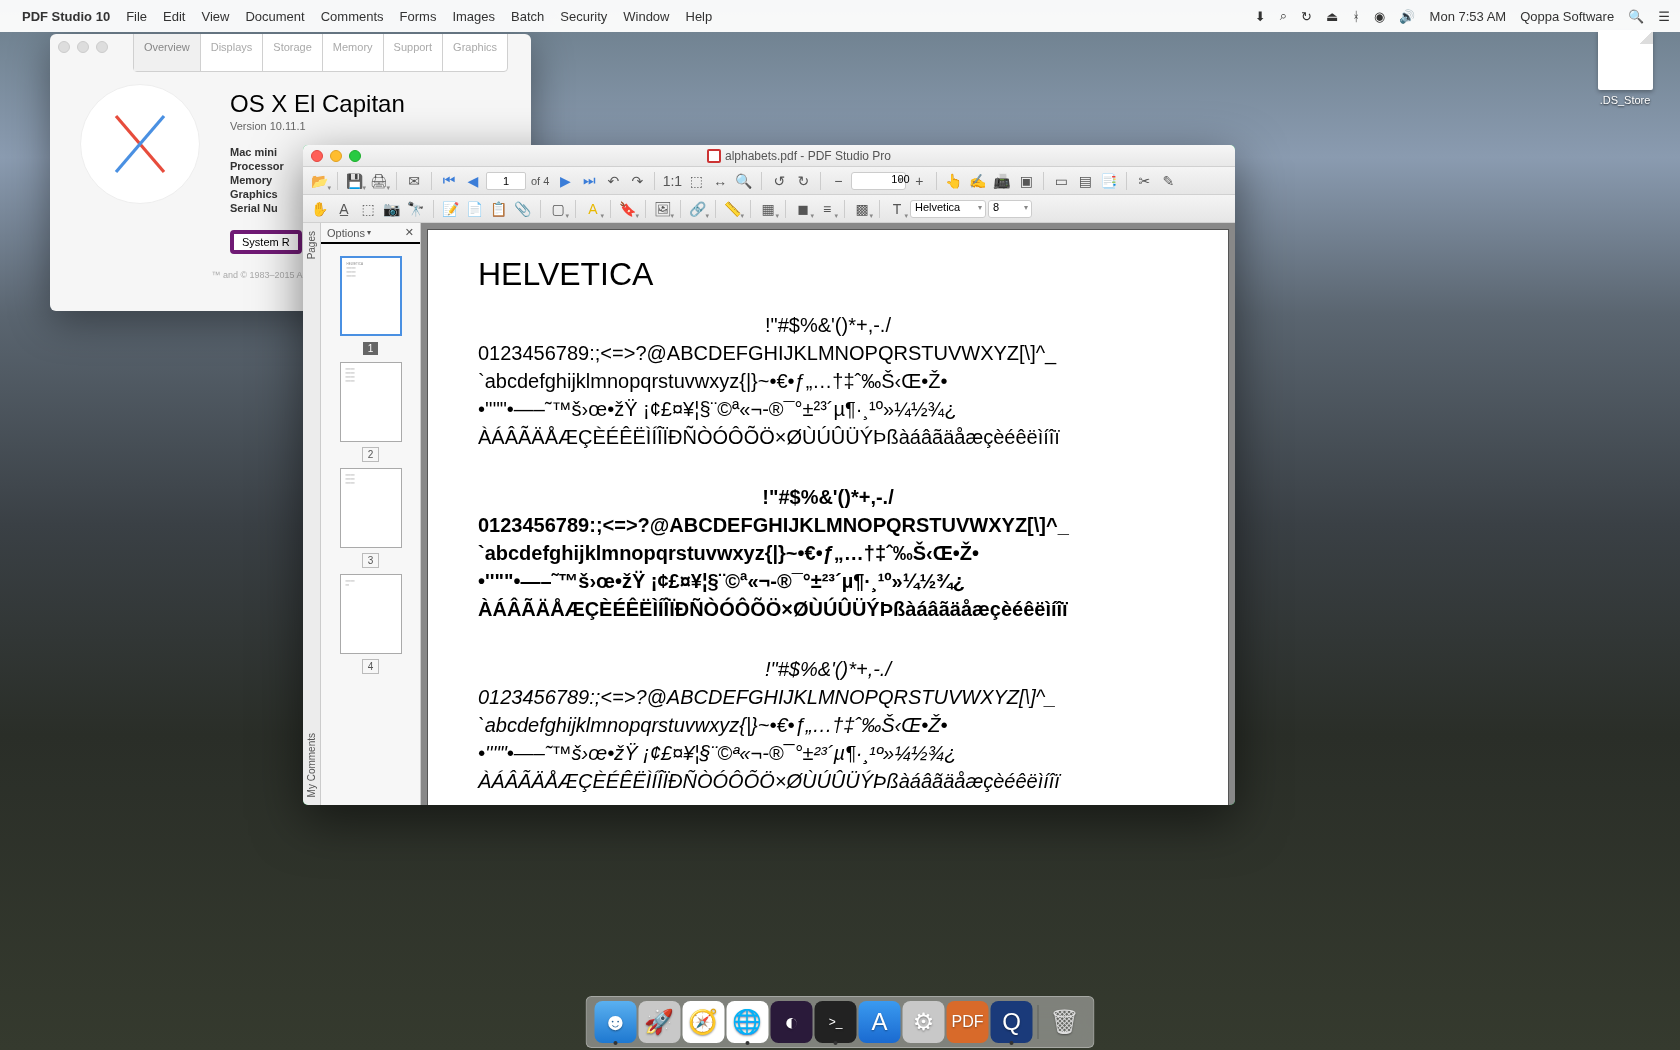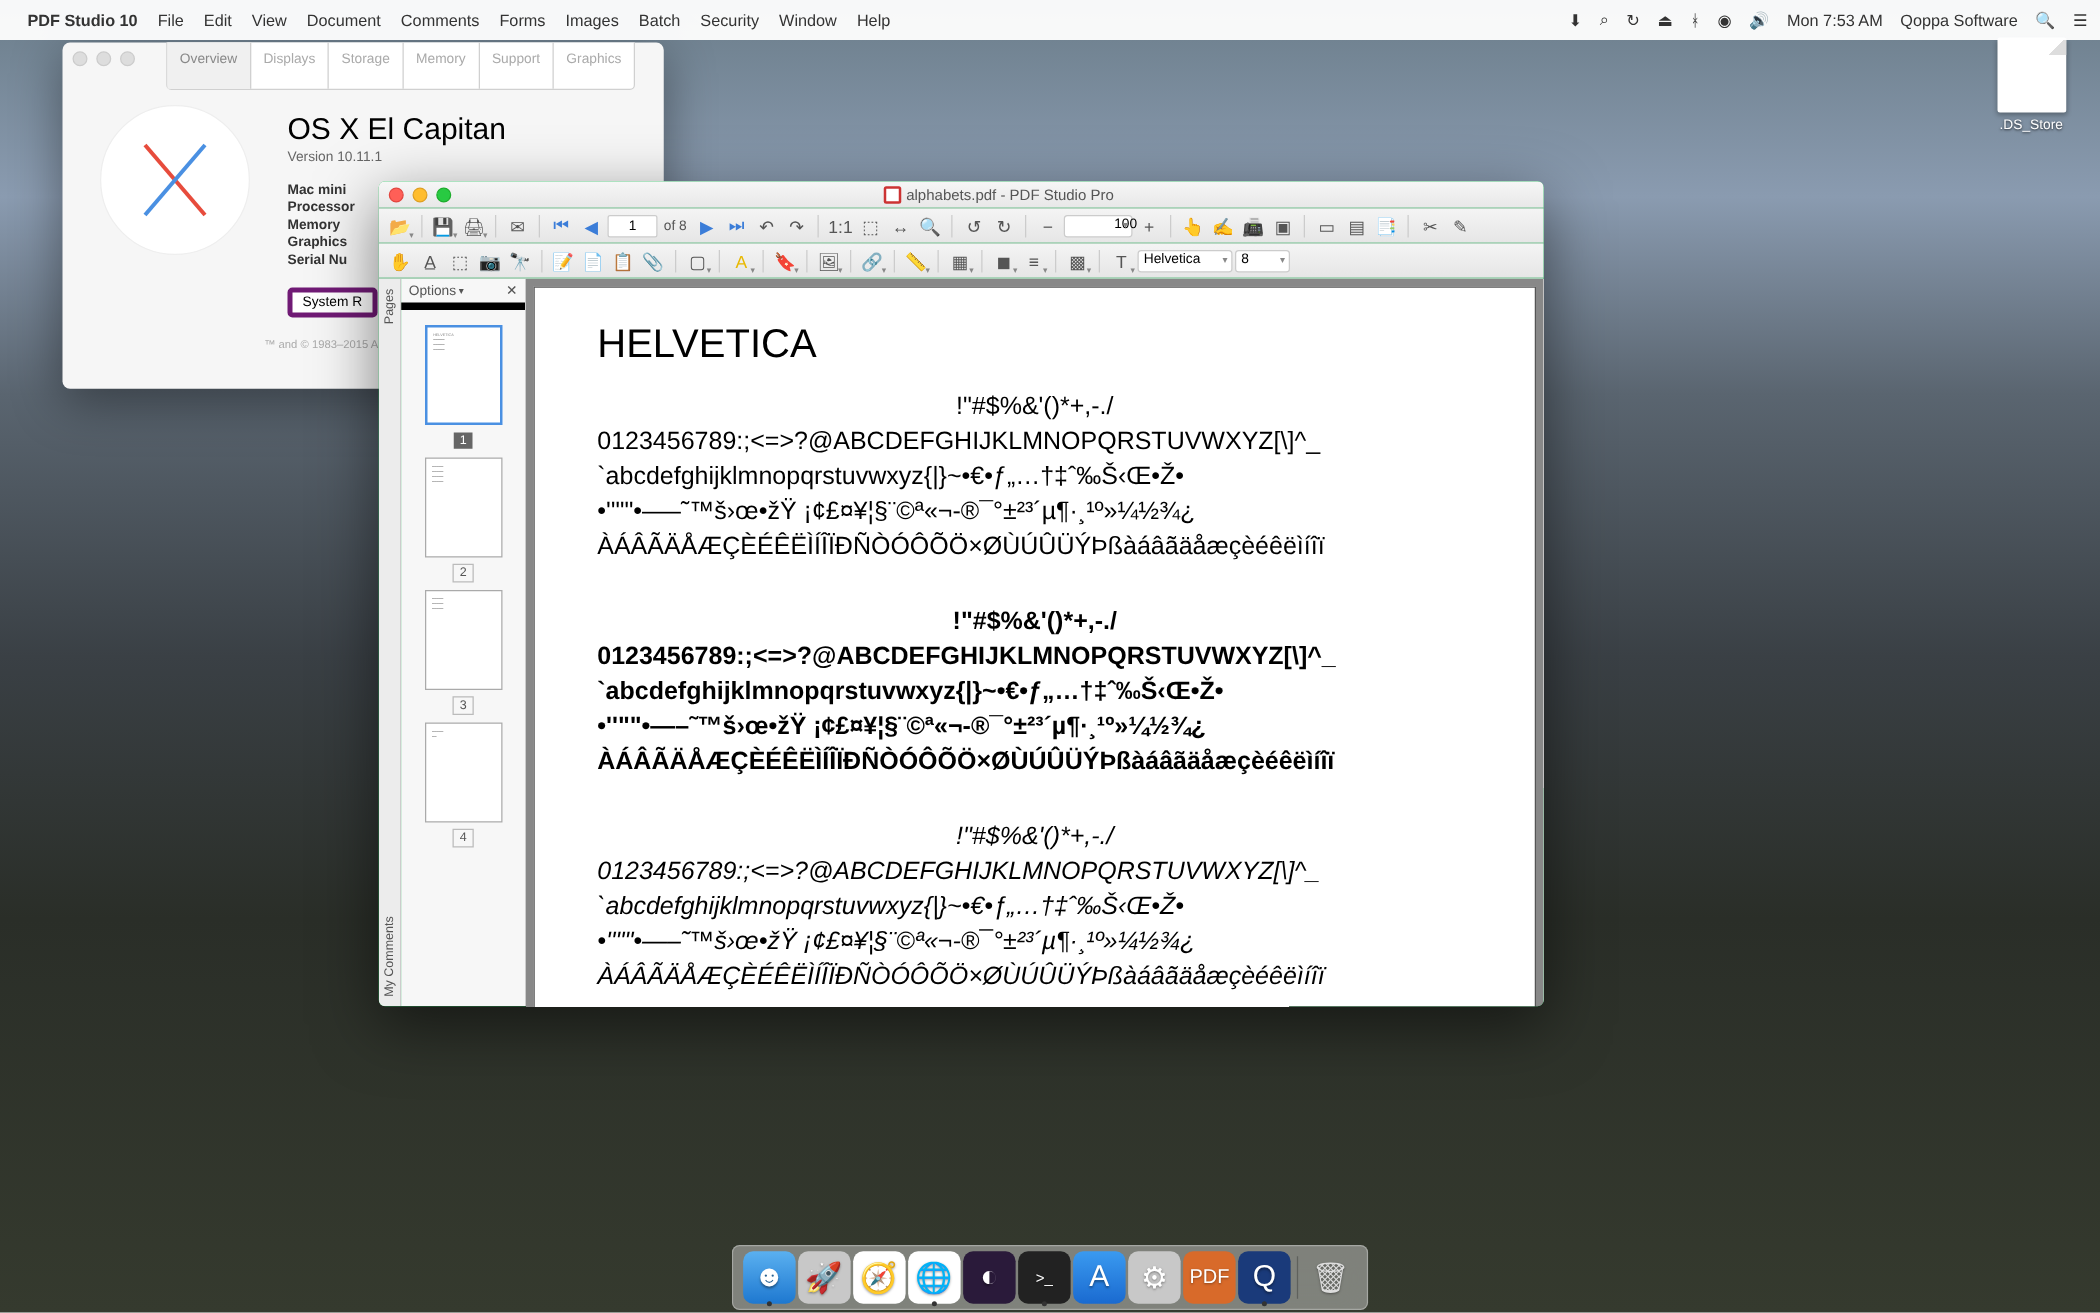--- a/index.html
+++ b/index.html
@@ -58,21 +58,21 @@
 .tb-label { font-size:11px; color:#555; margin:0 3px;}
 .tb-select { height:18px; border:1px solid #ccc; background:#fff; font-size:11px; padding:0 14px 0 4px; border-radius:3px; position:relative;}
 .tb-select::after{content:"▾"; font-size:8px; position:absolute; right:3px; top:2px; color:#888;}
 
 .pdf-body { flex:1; display:flex; overflow:hidden;}
 .side-tabs { width:18px; background:#ececec; border-right:1px solid #ccc; display:flex; flex-direction:column; justify-content:flex-start; align-items:center;}
 .side-tab { writing-mode:vertical-rl; transform:rotate(180deg); font-size:10px; color:#555; padding:8px 2px; cursor:default;}
 .side-tab.bottom { margin-top:auto;}
 
 .thumbs-panel { width:100px; background:#f7f7f7; border-right:1px solid #ccc; display:flex; flex-direction:column;}
-.thumbs-header { padding:3px 6px; font-size:11px; display:flex; align-items:center; border-bottom:6px solid #000000; color: #555;}
+.thumbs-header { padding:3px 6px; font-size:11px; display:flex; align-items:center; border-bottom:2px solid #000000; color: #555;}
 .thumbs-header .x { margin-left:auto; cursor:default;}
 .thumbs-list { flex:1; overflow:auto; padding:6px 0; text-align:center;}
 .thumb { width:62px; height:80px; background:#fff; border:1px solid #aaa; margin:6px auto 2px; display:flex; flex-direction:column; padding:5px; font-size:3px; color:#888; text-align:left; line-height:1.3;}
 .thumb.active { border:2px solid #4a90e2;}
 .thumb-num { display:inline-block; background:#666; color:#fff; padding:1px 5px; font-size:10px; margin-top:2px;}
 .thumb-num.plain {background:transparent; color:#555; border:1px solid #bbb;}
 
 .doc-view { flex:1; background:#888; padding:6px; overflow:auto;}
 .page { background:#fff; width:100%; min-height:100%; padding:26px 50px; border:1px solid #555;}
 .page h1 { font-family:Helvetica,Arial,sans-serif; font-size:32px; font-weight:400; margin-bottom:18px;}
@@ -179,21 +179,21 @@
     <div class="tb-btn dd">📂</div>
     <div class="tb-sep"></div>
     <div class="tb-btn dd">💾</div>
     <div class="tb-btn dd">🖨</div>
     <div class="tb-sep"></div>
     <div class="tb-btn">✉</div>
     <div class="tb-sep"></div>
     <div class="tb-btn" style="color:#3b7dd8">⏮</div>
     <div class="tb-btn" style="color:#3b7dd8">◀</div>
     <input class="tb-input" value="1" style="">
-    <span class="tb-label">of 8</span>
+    <span class="tb-label">of 4</span>
     <div class="tb-btn" style="color:#3b7dd8">▶</div>
     <div class="tb-btn" style="color:#3b7dd8">⏭</div>
     <div class="tb-btn">↶</div>
     <div class="tb-btn">↷</div>
     <div class="tb-sep"></div>
     <div class="tb-btn">1:1</div>
     <div class="tb-btn">⬚</div>
     <div class="tb-btn">↔</div>
     <div class="tb-btn">🔍</div>
     <div class="tb-sep"></div>

